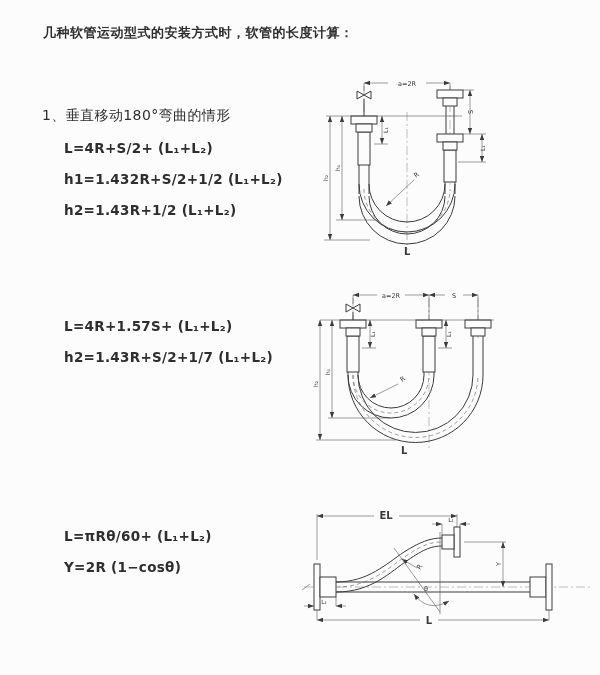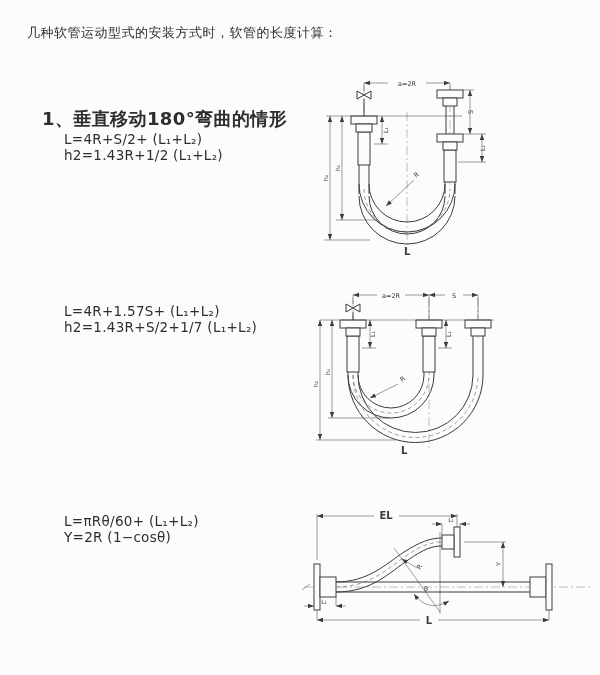--- a/index.html
+++ b/index.html
@@ -1,26 +1,26 @@
 <!DOCTYPE html>
 <html><head>
 <meta charset="utf-8">
 <style>
   html,body{margin:0;padding:0;background:#ffffff;}
   .page{
     position:relative;width:600px;height:675px;background:#fcfcfc;overflow:hidden;
     font-family:"DejaVu Sans","Liberation Sans",sans-serif;color:#2e2e2e;
   }
   .title{
-    position:absolute;left:27px;top:24px;font-size:13px;font-weight:normal;letter-spacing:.5px;text-align:right;
+    position:absolute;left:43px;top:24px;font-size:13px;font-weight:bold;letter-spacing:.5px;text-align:right;
   }
   .text-block{position:absolute;width:300px;}
-  .heading{font-size:18px;font-weight:bold;letter-spacing:.4px;}
+  .heading{font-size:14px;font-weight:normal;letter-spacing:.4px;}
   .formulas{margin-left:22px;}
-  .formula{font-size:13.5px;font-weight:400;margin-top:0;letter-spacing:.3px;white-space:nowrap;}
+  .formula{font-size:13.5px;font-weight:700;margin-top:15px;letter-spacing:.3px;white-space:nowrap;}
   #sec1{left:42px;top:107px;}
   #sec2{left:42px;top:303px;}
   #sec3{left:42px;top:513px;}
   svg.diagram{position:absolute;}
   #dgm1{left:312px;top:70px;}
   #dgm2{left:306px;top:280px;}
   #dgm3{left:298px;top:502px;}
   svg text{fill:#3a3a3a;font-family:"DejaVu Sans","Liberation Sans",sans-serif;}
   .dim{font-size:6.5px;}
   .dimsm{font-size:6px;}
@@ -35,20 +35,21 @@
 <body>
 
 <div class="page">
 
   <div class="title">几种软管运动型式的安装方式时，软管的长度计算：</div>
 
   <section class="text-block" id="sec1">
     <div class="heading">1、垂直移动180°弯曲的情形</div>
     <div class="formulas">
       <div class="formula">L=4R+S/2+ (L₁+L₂)</div>
+      <div class="formula">h1=1.432R+S/2+1/2 (L₁+L₂)</div>
       <div class="formula">h2=1.43R+1/2 (L₁+L₂)</div>
     </div>
   </section>
 
   <section class="text-block" id="sec2">
     <div class="formulas">
       <div class="formula">L=4R+1.57S+ (L₁+L₂)</div>
       <div class="formula">h2=1.43R+S/2+1/7 (L₁+L₂)</div>
     </div>
   </section>

